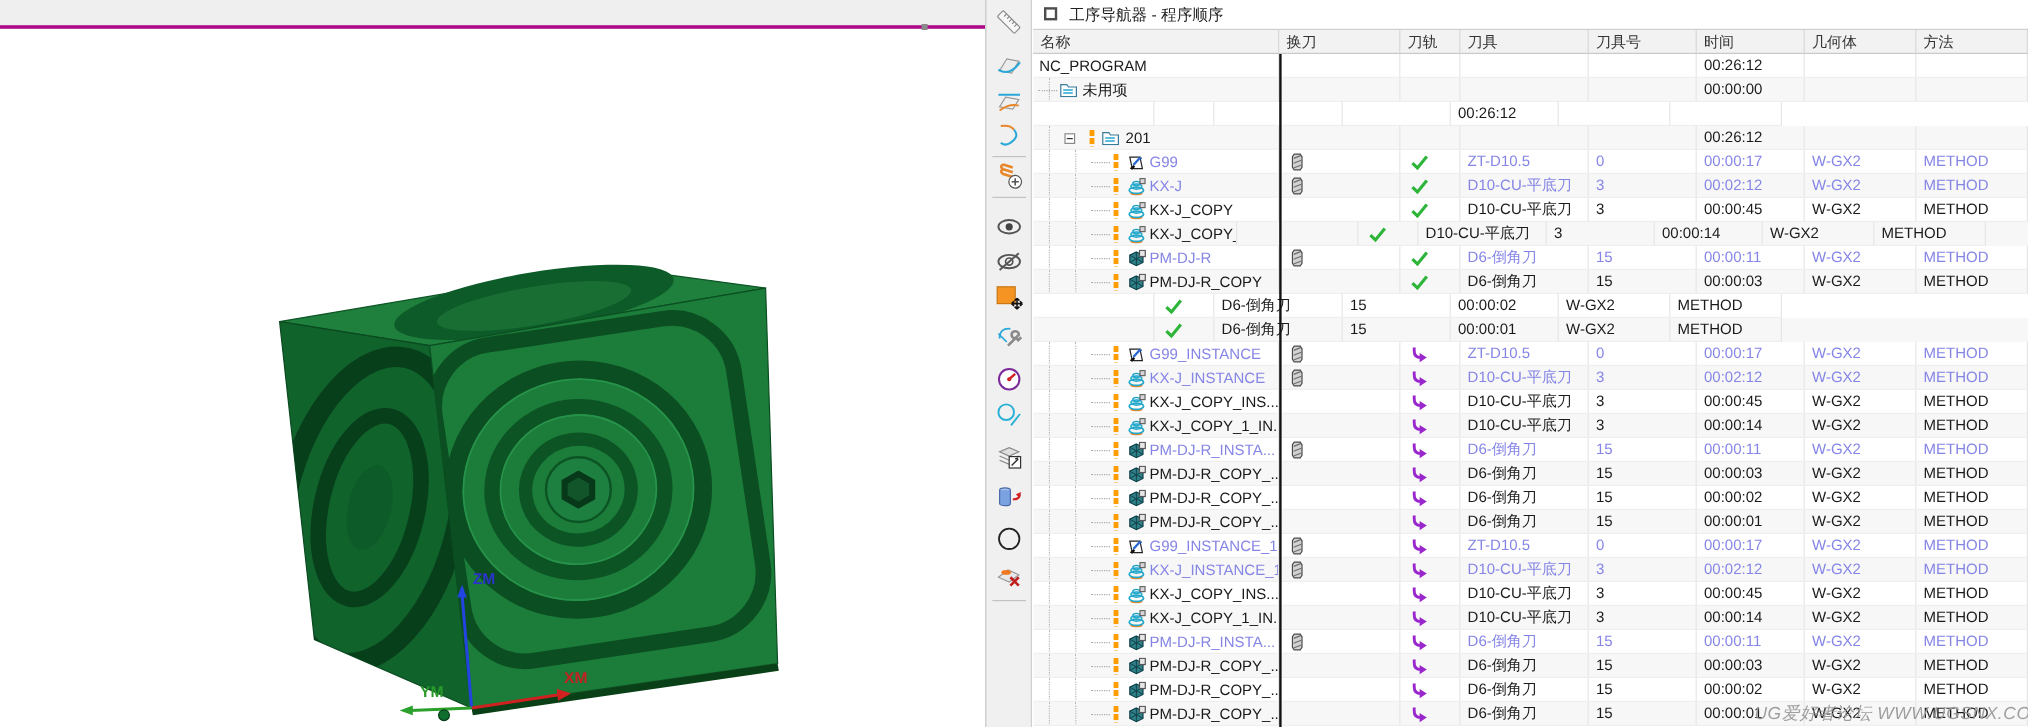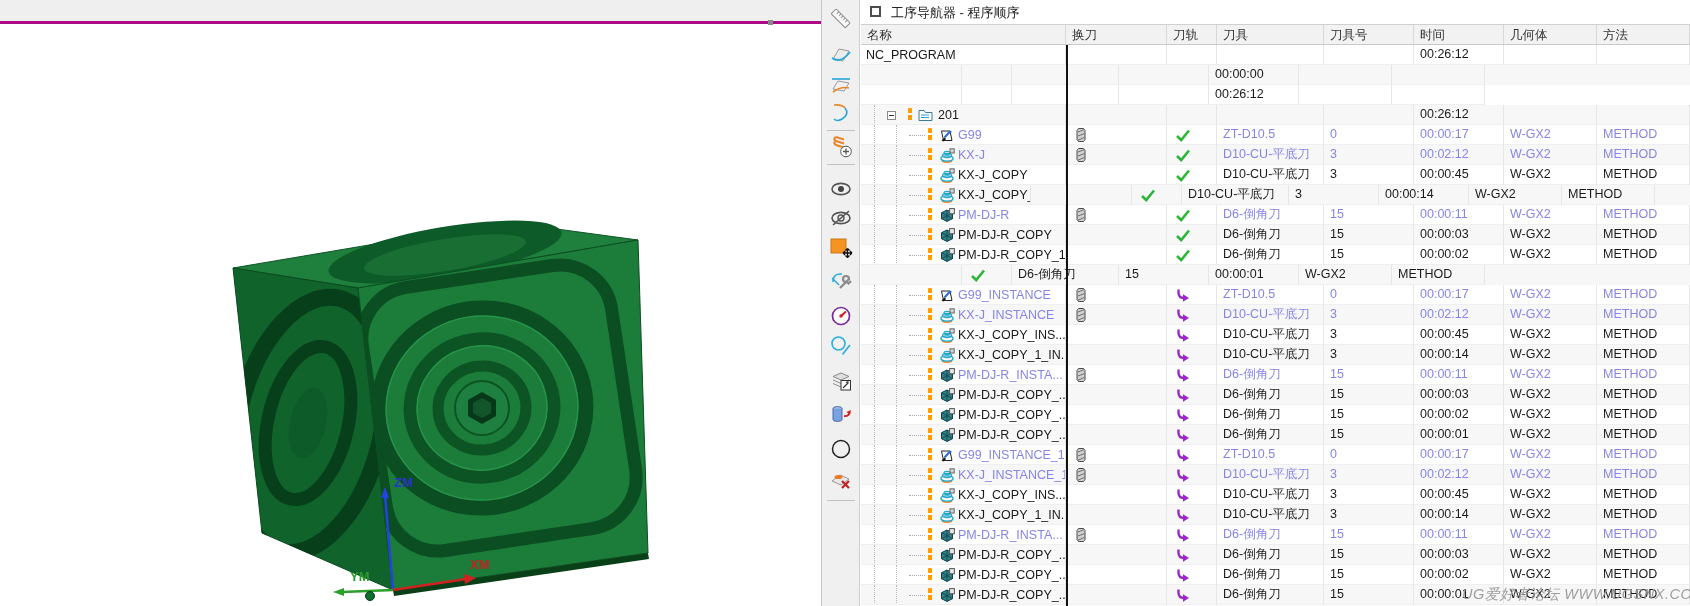--- a/index.html
+++ b/index.html
@@ -217,20 +217,29 @@
         </div>
         <div class="cell icons" style="width: 101px;"></div>
         <div class="cell icons" style="width: 50px;"></div>
         <div class="cell" style="width: 107px;"></div>
         <div class="cell" style="width: 90px;"></div>
         <div class="cell" style="width: 90px;">00:26:12</div>
         <div class="cell" style="width: 93px;"></div>
         <div class="cell" style="width: 93px;"></div>
       </div>
       <div class="trow alt">
+        <div class="cell ncell" style="width: 205px;">
+          <span class="guide" style="left: 13px;"></span>
+          <span class="leader" style="left: 4px;"></span>
+          <span class="rowicon" style="left: 22px;"><svg width="15" height="13" viewBox="0 0 15 13">
+              <path d="M1,2.5 h5 l1.5,2 H14 v8 H1 z" fill="#fff" stroke="#3a7a9c"></path>
+              <path d="M3,7 h8 M3,9.5 h8" stroke="#28a8d8" stroke-width="1.2"></path>
+            </svg></span>
+          <span class="nlabel" style="left: 41px;">未用项</span>
+        </div>
         <div class="cell icons" style="width: 101px;"></div>
         <div class="cell icons" style="width: 50px;"></div>
         <div class="cell" style="width: 107px;"></div>
         <div class="cell" style="width: 90px;"></div>
         <div class="cell" style="width: 90px;">00:00:00</div>
         <div class="cell" style="width: 93px;"></div>
         <div class="cell" style="width: 93px;"></div>
       </div>
       <div class="trow">
         <div class="cell icons" style="width: 101px;"></div>
@@ -426,32 +435,20 @@
               <path d="M2,8 L6.2,12 L14,2.5" stroke="#2eb539" stroke-width="2.6" fill="none"></path>
             </svg></span>
         </div>
         <div class="cell" style="width: 107px;">D6-倒角刀</div>
         <div class="cell" style="width: 90px;">15</div>
         <div class="cell" style="width: 90px;">00:00:03</div>
         <div class="cell" style="width: 93px;">W-GX2</div>
         <div class="cell" style="width: 93px;">METHOD</div>
       </div>
       <div class="trow">
-        <div class="cell ncell" style="width: 205px;">
-          <span class="guide" style="left: 13px;"></span>
-          <span class="guide" style="left: 35px;"></span>
-          <span class="leader" style="left: 48px;"></span>
-          <span class="alertbar" style="left: 67px;"></span>
-          <span class="rowicon" style="left: 78px;"><svg width="16" height="15" viewBox="0 0 16 15">
-              <polygon points="8,2 13.5,4.7 13.5,10.7 8,13.4 2.5,10.7 2.5,4.7" fill="#2f8086" stroke="#11414a"></polygon>
-              <path d="M8,2 L8,13.4 M2.5,4.7 L13.5,10.7 M13.5,4.7 L2.5,10.7" stroke="#11414a" stroke-width="0.8"></path>
-              <rect x="10.6" y="0.6" width="4.8" height="5.2" fill="#e6e6e6" stroke="#555"></rect>
-            </svg></span>
-          <span class="nlabel" style="left: 97px;">PM-DJ-R_COPY_1</span>
-        </div>
         <div class="cell icons" style="width: 101px;"></div>
         <div class="cell icons" style="width: 50px;">
           <span class="pathicon"><svg width="16" height="14" viewBox="0 0 16 14">
               <path d="M2,8 L6.2,12 L14,2.5" stroke="#2eb539" stroke-width="2.6" fill="none"></path>
             </svg></span>
         </div>
         <div class="cell" style="width: 107px;">D6-倒角刀</div>
         <div class="cell" style="width: 90px;">15</div>
         <div class="cell" style="width: 90px;">00:00:02</div>
         <div class="cell" style="width: 93px;">W-GX2</div>

